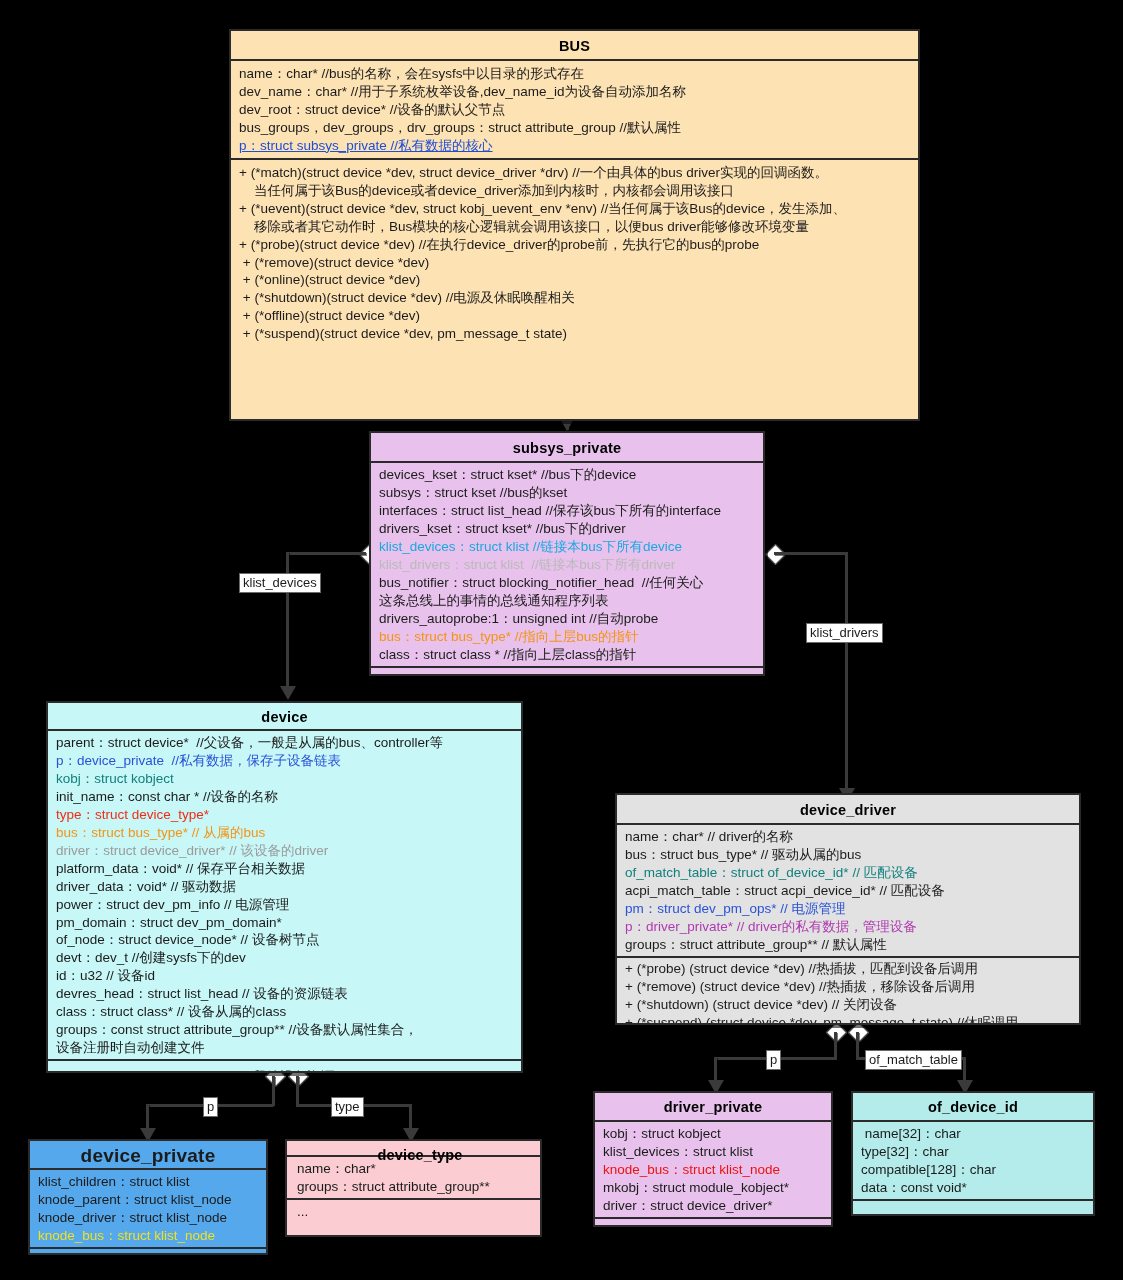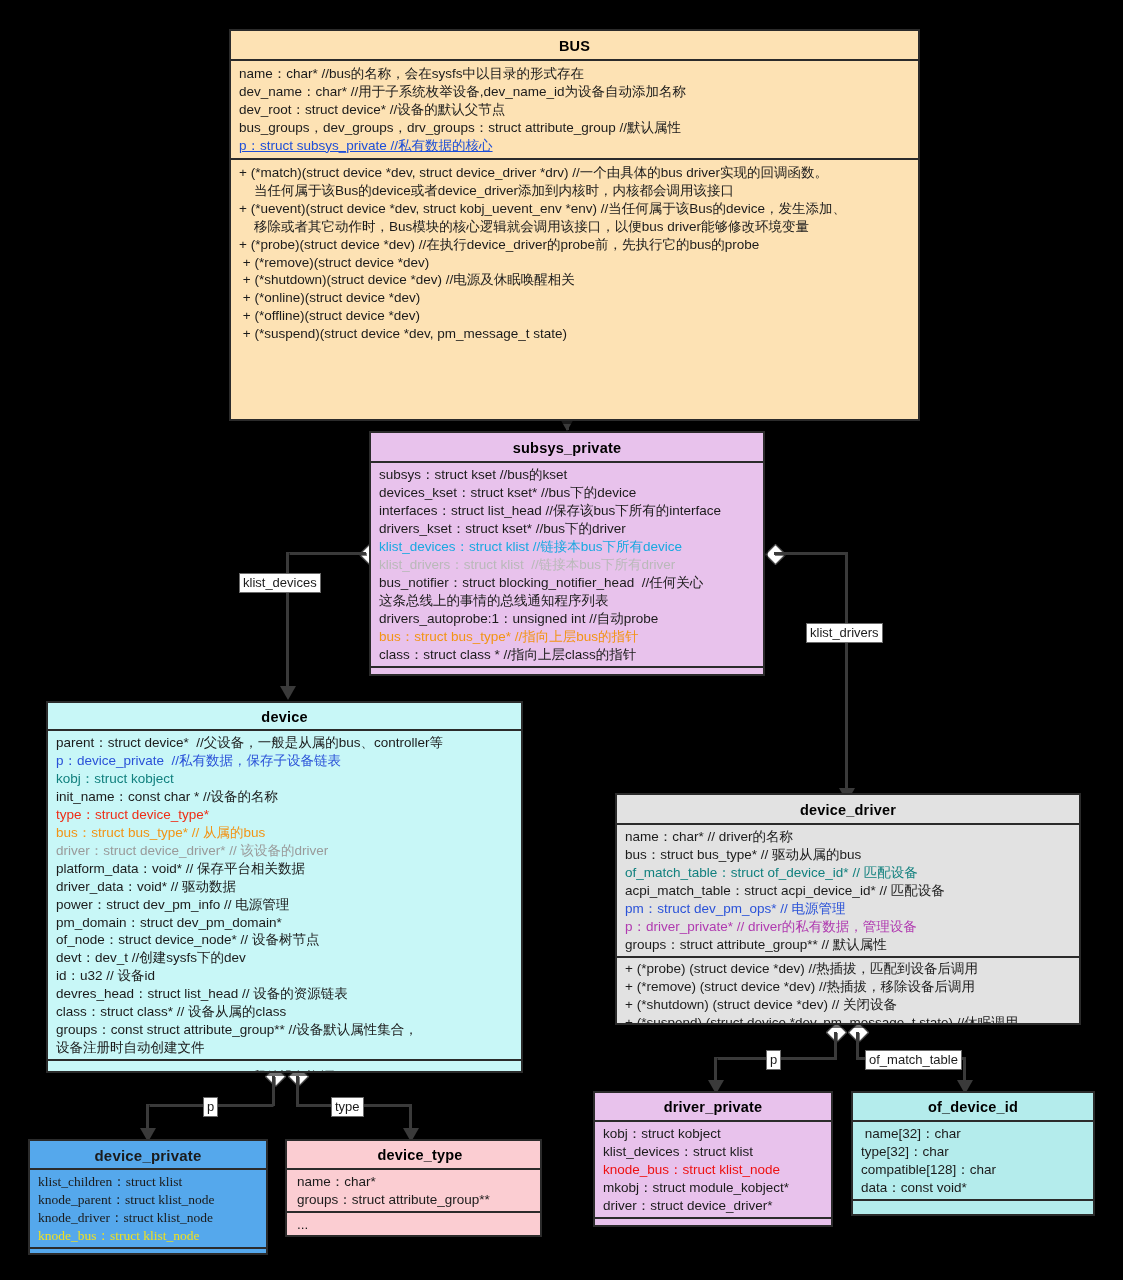--- a/index.html
+++ b/index.html
@@ -158,33 +158,33 @@
       <div class="row c-black">bus_groups，dev_groups，drv_groups：struct attribute_group //默认属性</div>
       <div class="row c-magenta">p：struct subsys_private //私有数据的核心</div>
     </div>
     <div class="sec" style="padding:4px 8px 3px 8px;">
       <div class="row c-black">+ (*match)(struct device *dev, struct device_driver *drv) //一个由具体的bus driver实现的回调函数。</div>
       <div class="row c-black">    当任何属于该Bus的device或者device_driver添加到内核时，内核都会调用该接口</div>
       <div class="row c-black">+ (*uevent)(struct device *dev, struct kobj_uevent_env *env) //当任何属于该Bus的device，发生添加、</div>
       <div class="row c-black">    移除或者其它动作时，Bus模块的核心逻辑就会调用该接口，以便bus driver能够修改环境变量</div>
       <div class="row c-black">+ (*probe)(struct device *dev) //在执行device_driver的probe前，先执行它的bus的probe</div>
       <div class="row c-black"> + (*remove)(struct device *dev)</div>
+      <div class="row c-black"> + (*online)(struct device *dev)</div>
       <div class="row c-black"> + (*shutdown)(struct device *dev) //电源及休眠唤醒相关</div>
-      <div class="row c-black"> + (*online)(struct device *dev)</div>
       <div class="row c-black"> + (*offline)(struct device *dev)</div>
       <div class="row c-black"> + (*suspend)(struct device *dev, pm_message_t state)</div>
 
     </div>
   </div>
 
   <div class="uml t-subsys" style="left:369px;top:431px;width:396px;height:245px;font-size:13.5px;">
     <div class="hdr" style="height:30px;line-height:30px;font-size:14.5px;">subsys_private</div>
     <div class="sec" style="padding:3px 8px 3px 8px;">
+      <div class="row c-black">devices_kset：struct kset* //bus下的device</div>
       <div class="row c-black">subsys：struct kset //bus的kset</div>
-      <div class="row c-black">devices_kset：struct kset* //bus下的device</div>
       <div class="row c-black">interfaces：struct list_head //保存该bus下所有的interface</div>
       <div class="row c-black">drivers_kset：struct kset* //bus下的driver</div>
       <div class="row c-cyan">klist_devices：struct klist //链接本bus下所有device</div>
       <div class="row c-gray">klist_drivers：struct klist  //链接本bus下所有driver</div>
       <div class="row c-black">bus_notifier：struct blocking_notifier_head  //任何关心</div>
       <div class="row c-black">这条总线上的事情的总线通知程序列表</div>
       <div class="row c-black">drivers_autoprobe:1：unsigned int //自动probe</div>
       <div class="row c-orange">bus：struct bus_type* //指向上层bus的指针</div>
       <div class="row c-black">class：struct class * //指向上层class的指针</div>
     </div>
@@ -232,32 +232,32 @@
     <div class="sec" style="padding:2px 8px 0 8px;">
       <div class="row c-black">+ (*probe) (struct device *dev) //热插拔，匹配到设备后调用</div>
       <div class="row c-black">+ (*remove) (struct device *dev) //热插拔，移除设备后调用</div>
       <div class="row c-black">+ (*shutdown) (struct device *dev) // 关闭设备</div>
       <div class="row c-black">+ (*suspend) (struct device *dev, pm_message_t state) //休眠调用</div>
 
     </div>
   </div>
 
   <div class="uml t-dpriv" style="left:28px;top:1139px;width:240px;height:116px;font-size:13.5px;">
-    <div class="hdr" style="height:29px;line-height:29px;font-size:15px;color:#1b1b1b;">device_private</div>
-    <div class="sec" style="padding:3px 24px 2px 8px;font-family:Liberation Serif, serif;">
+    <div class="hdr" style="height:29px;line-height:29px;font-size:19px;color:#1b1b1b;">device_private</div>
+    <div class="sec" style="padding:3px 24px 2px 8px;">
       <div class="row c-black">klist_children：struct klist</div>
       <div class="row c-black">knode_parent：struct klist_node</div>
       <div class="row c-black">knode_driver：struct klist_node</div>
       <div class="row c-yellow">knode_bus：struct klist_node</div>
     </div>
     <div class="sec" style="height:14px;"></div>
   </div>
 
   <div class="uml t-dtype" style="left:285px;top:1139px;width:257px;height:98px;font-size:13.5px;">
-    <div class="hdr" style="height:29px;line-height:29px;font-size:14.5px;padding-left:13px;">device_type</div>
+    <div class="hdr" style="height:16px;line-height:29px;font-size:14.5px;padding-left:13px;">device_type</div>
     <div class="sec" style="padding:3px 8px 2px 10px;">
       <div class="row c-black">name：char*</div>
       <div class="row c-black">groups：struct attribute_group**</div>
     </div>
     <div class="sec" style="padding:3px 8px 2px 10px;">
       <div class="row c-black">...</div>
     </div>
   </div>
 
   <div class="uml t-drvpriv" style="left:593px;top:1091px;width:240px;height:136px;font-size:13.5px;">

